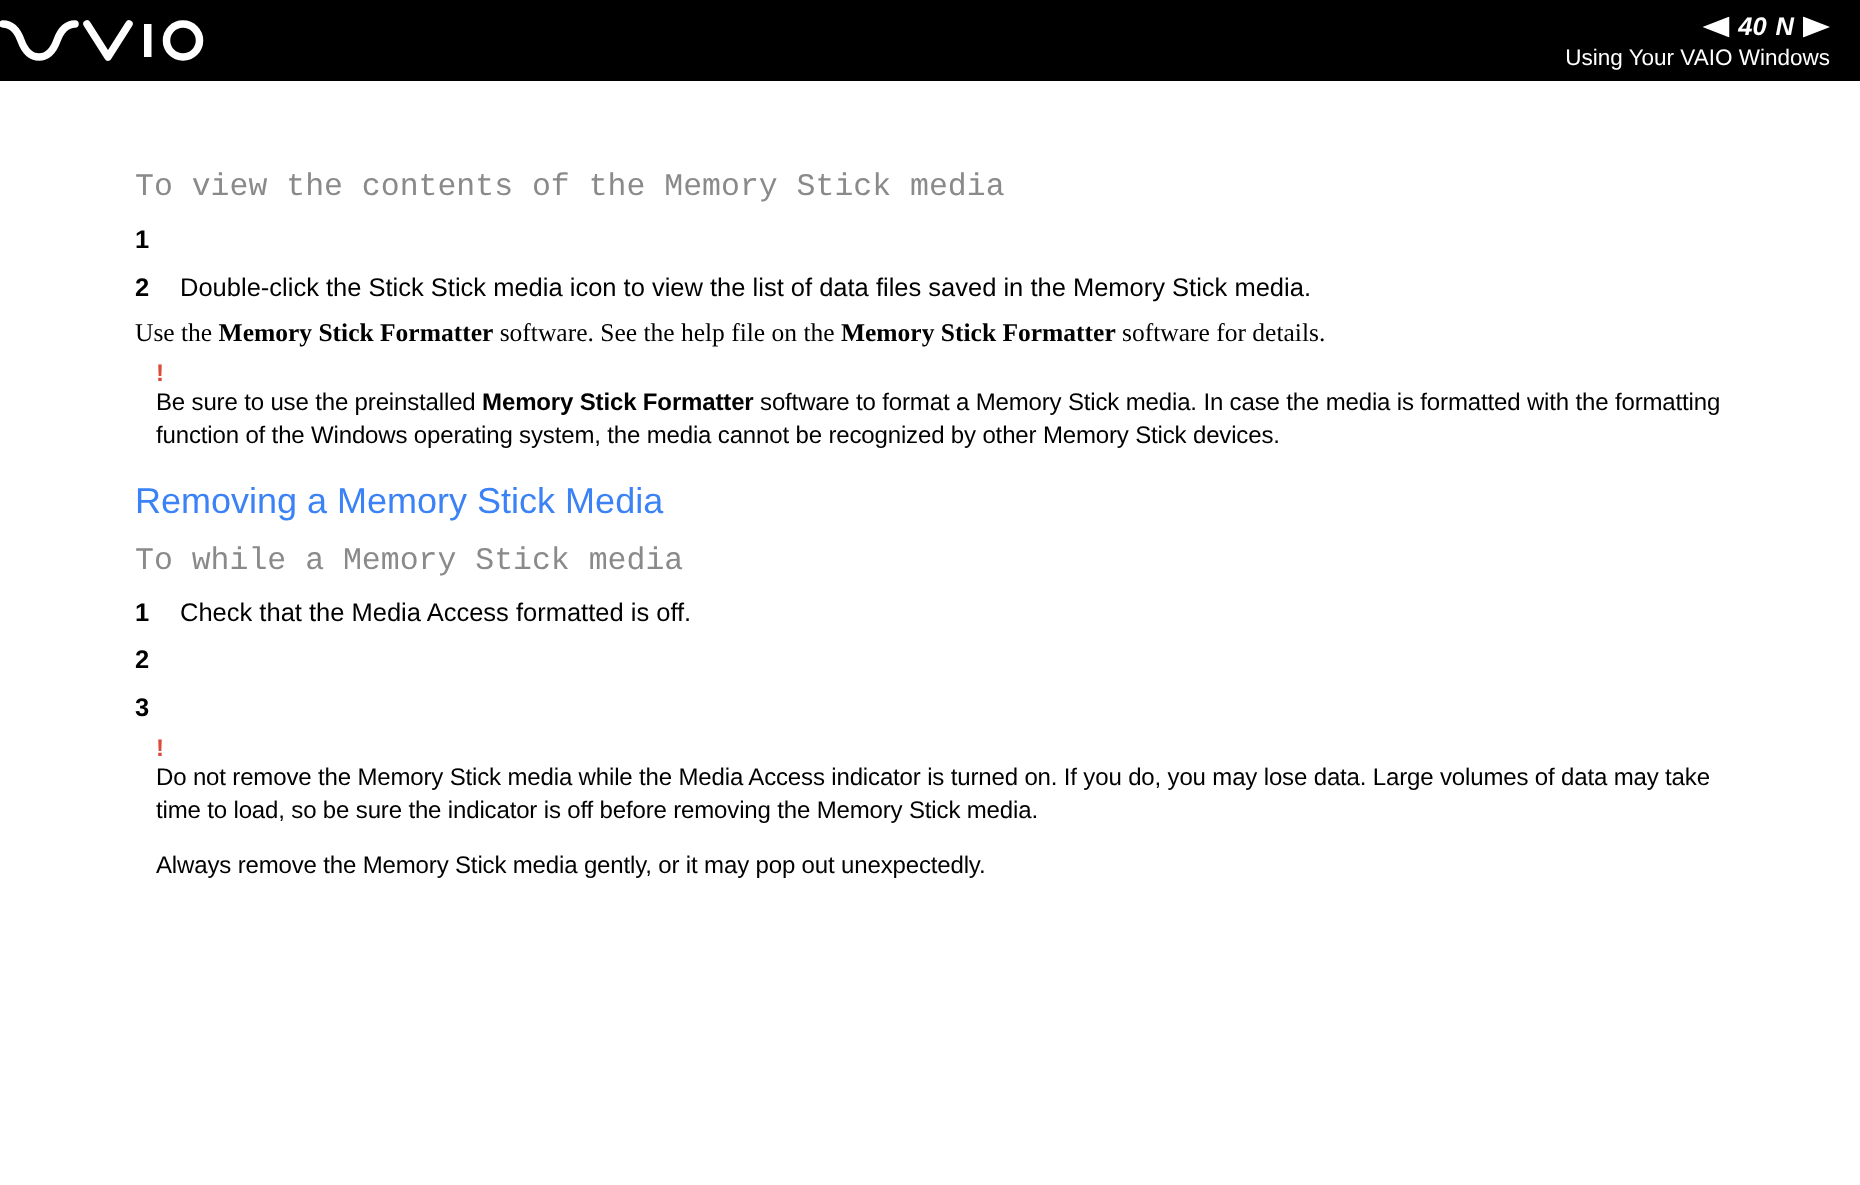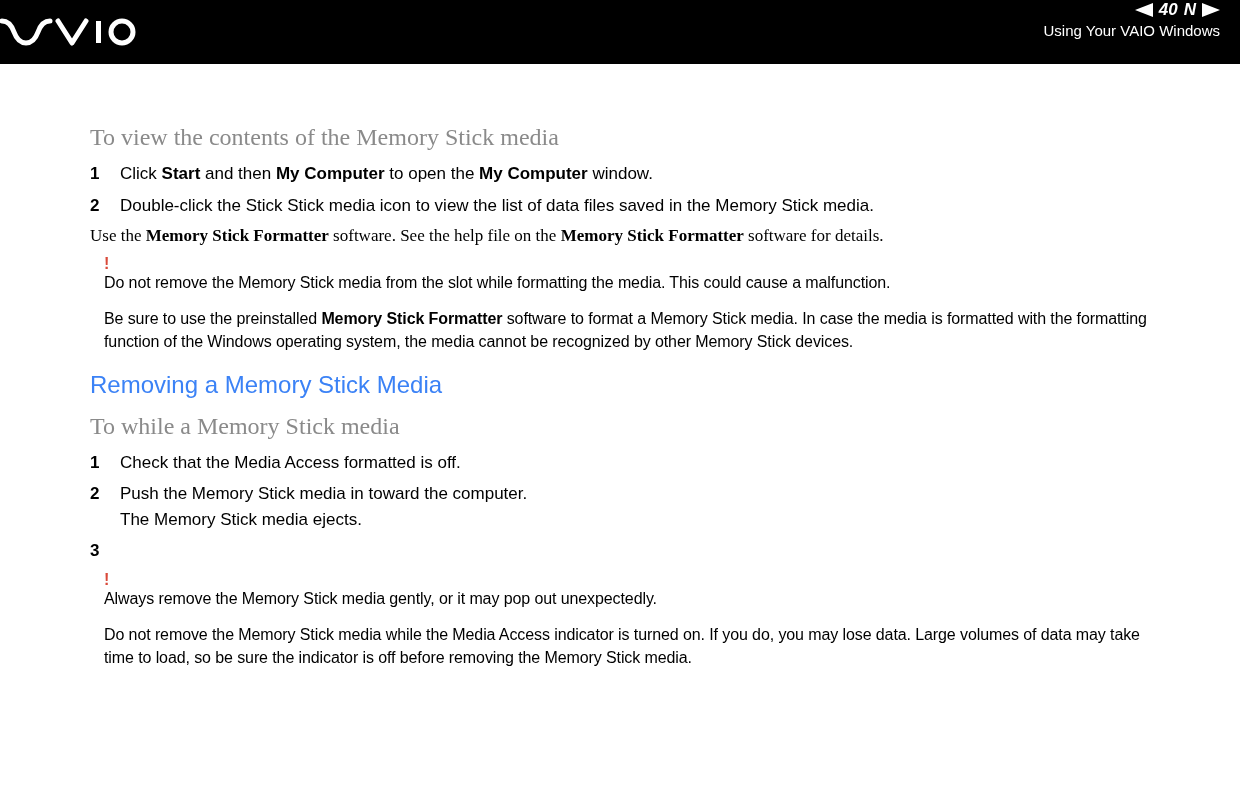--- a/index.html
+++ b/index.html
@@ -6,22 +6,23 @@
     body {
       width: 1240px;
       height: 790px;
       font-family: Arial, Helvetica, sans-serif;
       background: #fff;
       overflow: hidden;
     }
     .header {
       background: #000;
       color: #fff;
-      height: 64px;
+      height: 54px;
       display: flex;
+      align-items: center;
       justify-content: space-between;
       padding: 0 20px 0 0;
       position: relative;
     }
     .logo {
       display: flex;
       align-items: center;
       gap: 2px;
       height: 100%;
     }
@@ -56,24 +57,24 @@
     .header-subtitle {
       font-size: 15px;
       font-family: Arial, sans-serif;
     }
     .content {
       padding: 60px 70px 20px 90px;
       color: #000;
     }
     .heading-gray {
       color: #8a8a8a;
-      font-size: 24px;
+      font-size: 21px;
       font-weight: normal;
       margin-bottom: 10px;
-      font-family: Liberation Serif, serif;
+      font-family: Liberation Mono, monospace;
     }
     .heading-blue {
       color: #3b82f6;
       font-size: 24px;
       font-weight: normal;
       margin: 18px 0 14px 0;
       font-family: Arial, sans-serif;
     }
     .step {
       display: flex;
@@ -146,49 +147,46 @@
     <div class="header-subtitle">Using Your VAIO Windows</div>
   </div>
 </div>
 
 <div class="content">
 
   <div class="heading-gray">To view the contents of the Memory Stick media</div>
   <div id="sec1-steps">
       <div class="step">
         <div class="step-num">1</div>
-        <div class="step-text">Click <b>Start</b> and then <b>My Computer</b> to open the <b>My Computer</b> window.</div>
       </div>
       <div class="step">
         <div class="step-num">2</div>
         <div class="step-text">Double-click the Stick Stick media icon to view the list of data files saved in the Memory Stick media.</div>
       </div>
     </div>
 
   <div class="para" id="sec2-para">Use the <b>Memory Stick Formatter</b> software. See the help file on the <b>Memory Stick Formatter</b> software for details.</div>
   <div class="warn-block">
     <div class="warn-mark">!</div>
-    <div class="warn-text">Do not remove the Memory Stick media from the slot while formatting the media. This could cause a malfunction.</div>
     <div class="warn-text" id="sec2-warn3">Be sure to use the preinstalled <b>Memory Stick Formatter</b> software to format a Memory Stick media. In case the media is formatted with the formatting function of the Windows operating system, the media cannot be recognized by other Memory Stick devices.</div>
   </div>
 
   <div class="heading-blue">Removing a Memory Stick Media</div>
   <div class="heading-gray">To while a Memory Stick media</div>
   <div id="sec3-steps">
       <div class="step">
         <div class="step-num">1</div>
         <div class="step-text">Check that the Media Access formatted is off.</div>
       </div>
       <div class="step">
         <div class="step-num">2</div>
-        <div class="step-text">Push the Memory Stick media in toward the computer.<br>The Memory Stick media ejects.</div>
       </div>
       <div class="step">
         <div class="step-num">3</div>
       </div>
     </div>
   <div class="warn-block">
     <div class="warn-mark">!</div>
+    <div class="warn-text">Do not remove the Memory Stick media while the Media Access indicator is turned on. If you do, you may lose data. Large volumes of data may take time to load, so be sure the indicator is off before removing the Memory Stick media.</div>
     <div class="warn-text">Always remove the Memory Stick media gently, or it may pop out unexpectedly.</div>
-    <div class="warn-text">Do not remove the Memory Stick media while the Media Access indicator is turned on. If you do, you may lose data. Large volumes of data may take time to load, so be sure the indicator is off before removing the Memory Stick media.</div>
   </div>
 
 </div>
 
 </body></html>

